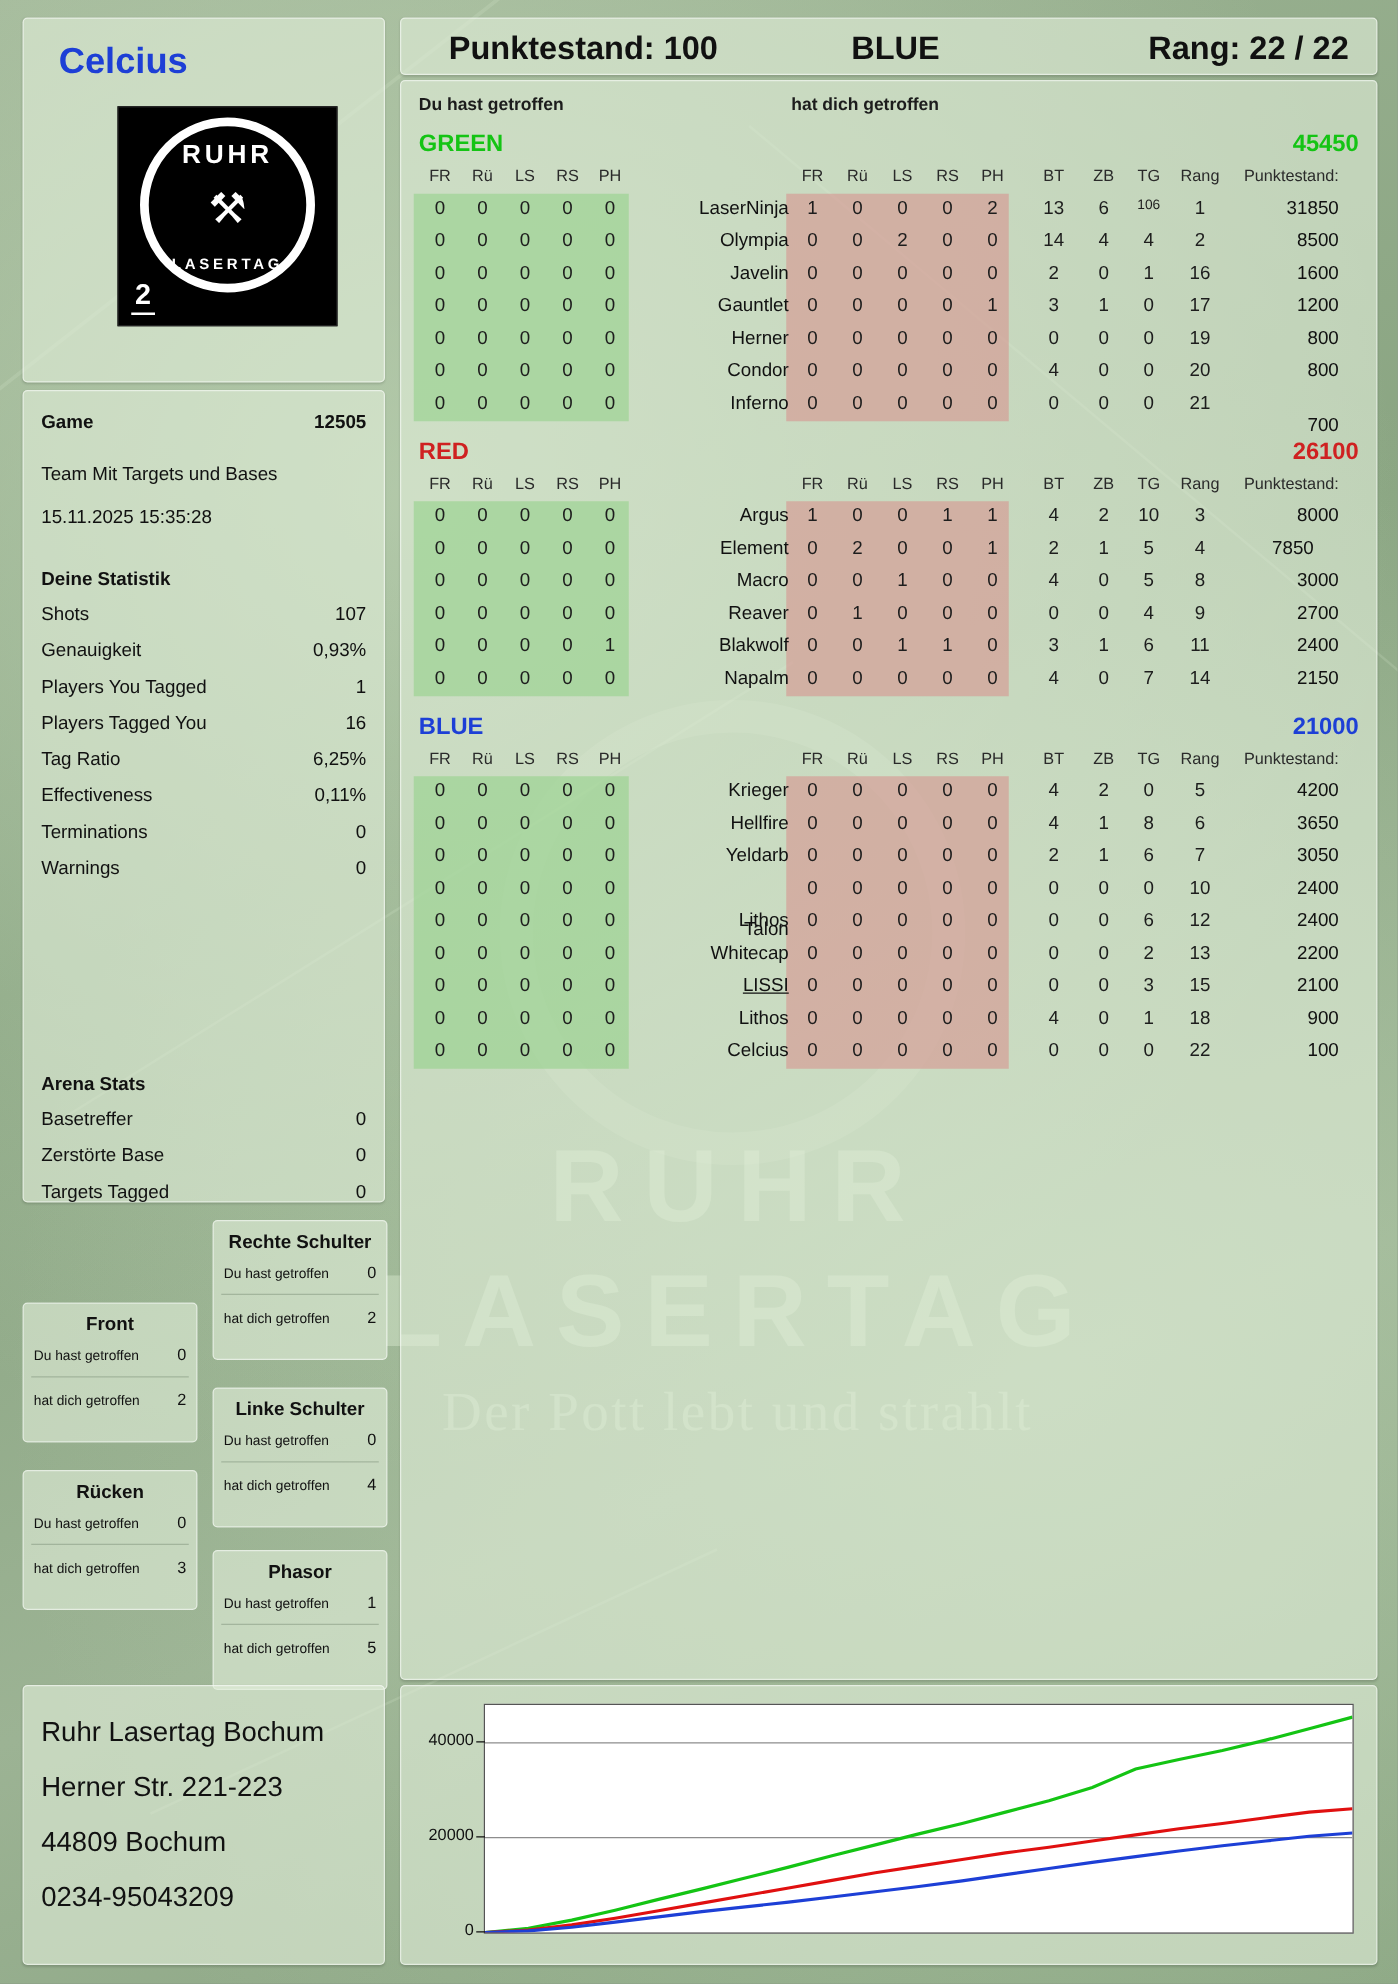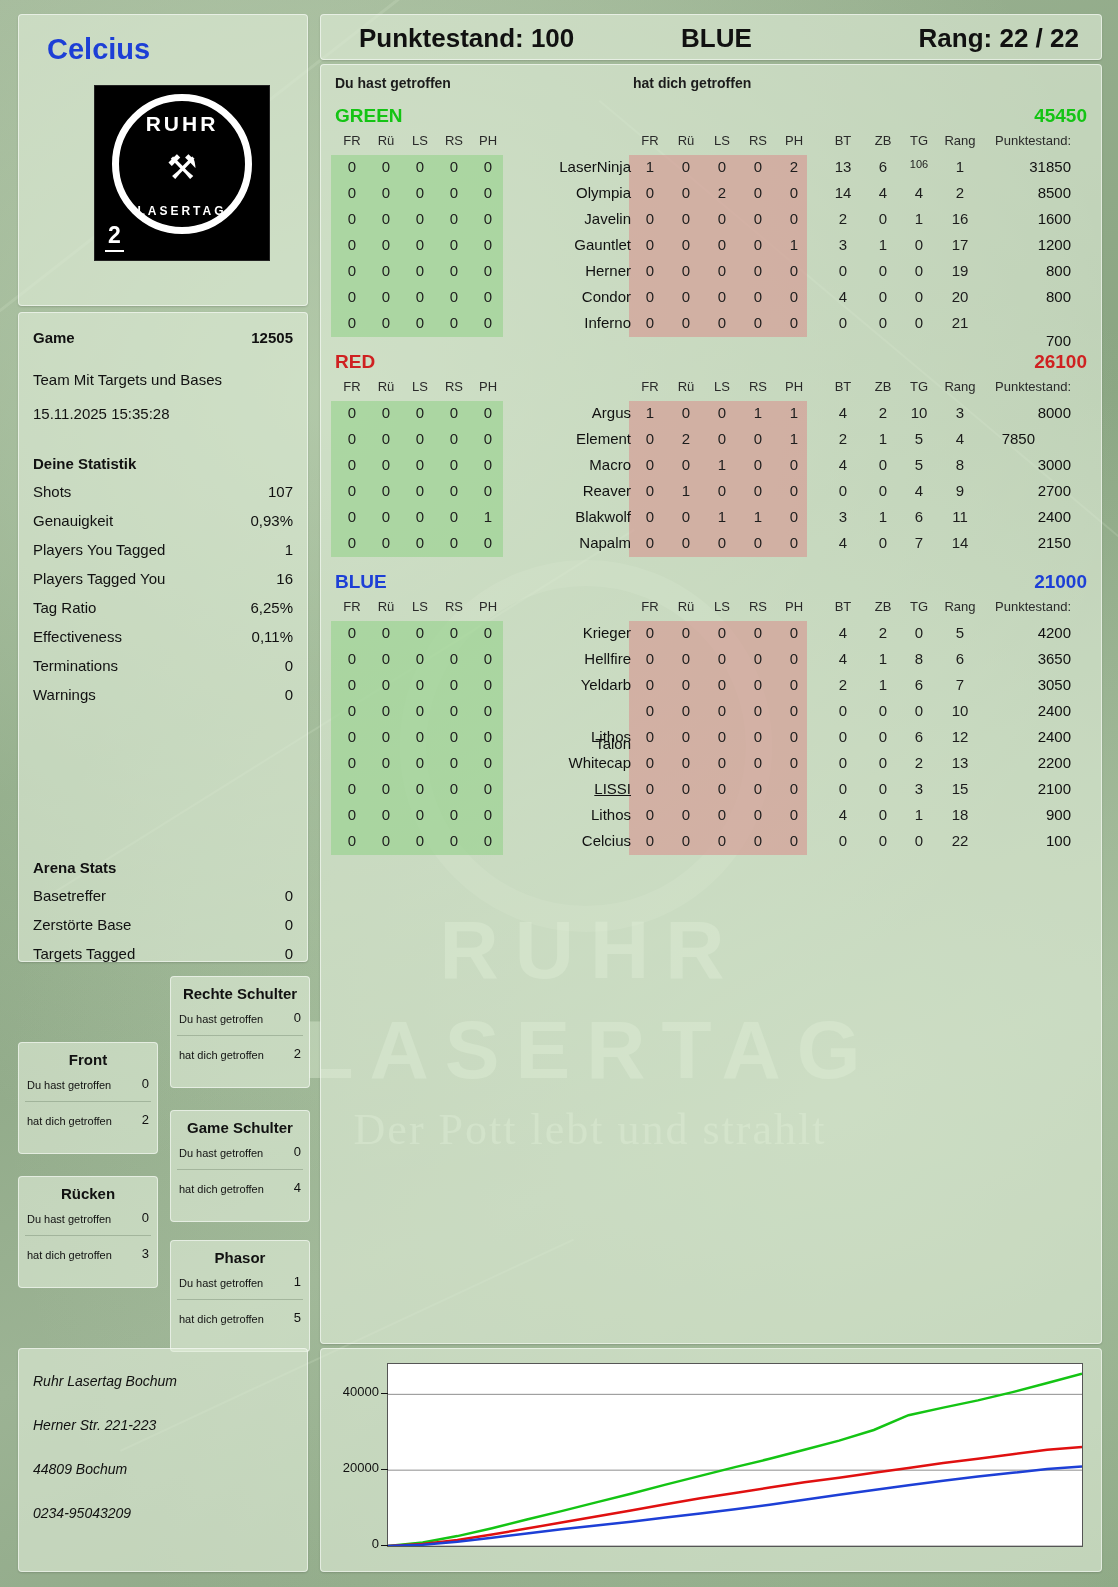--- a/index.html
+++ b/index.html
@@ -94,21 +94,21 @@
 
   
   .zone{position:absolute;background:rgba(225,238,216,.62);border:1px solid rgba(255,255,255,.55);border-radius:4px;}
   .zone .zt{position:absolute;left:0;width:100%;text-align:center;top:8px;font-size:15px;font-weight:bold;color:#111;}
   .zone .zl{position:absolute;left:8px;font-size:11px;color:#111;}
   .zone .zv{position:absolute;right:8px;font-size:13px;color:#111;}
   .zone .sep{position:absolute;left:6px;right:6px;height:1px;background:rgba(120,140,115,.45);}
 
   
   #addr{left:18px;top:1348px;width:288px;height:222px;}
-  #addr .a{position:absolute;left:14px;font-size:14px;color:#111;font-style:italic;}
+  #addr .a{position:absolute;left:14px;font-size:22px;color:#111;}
 
   
   #chartPanel{left:320px;top:1348px;width:780px;height:222px;}
   .plot{position:absolute;left:66px;top:14px;width:694px;height:182px;background:#fff;border:1px solid #555;}
   .ytick{position:absolute;right:722px;font-size:13px;color:#111;text-align:right;width:80px;}
 </style>
 </head>
 <body>
 
 <div class="page">
@@ -320,21 +320,21 @@
         <div class="nameCell" style="left: 190px; top: 365px;">Element</div>
         <div class="cell" style="left: 316px; top: 365px; width: 26px;">0</div>
         <div class="cell" style="left: 352px; top: 365px; width: 26px;">2</div>
         <div class="cell" style="left: 388px; top: 365px; width: 26px;">0</div>
         <div class="cell" style="left: 424px; top: 365px; width: 26px;">0</div>
         <div class="cell" style="left: 460px; top: 365px; width: 26px;">1</div>
         <div class="cell" style="left: 505px; top: 365px; width: 34px;">2</div>
         <div class="cell" style="left: 545px; top: 365px; width: 34px;">1</div>
         <div class="cell" style="left: 581px; top: 365px; width: 34px;">5</div>
         <div class="cell" style="left: 622px; top: 365px; width: 34px;">4</div>
-        <div class="scoreCell" style="left: 624px; top: 365px;">7850</div>
+        <div class="scoreCell" style="left: 640px; top: 365px;">7850</div>
         <div class="cell" style="left: 18px; top: 391px; width: 26px;">0</div>
         <div class="cell" style="left: 52px; top: 391px; width: 26px;">0</div>
         <div class="cell" style="left: 86px; top: 391px; width: 26px;">0</div>
         <div class="cell" style="left: 120px; top: 391px; width: 26px;">0</div>
         <div class="cell" style="left: 154px; top: 391px; width: 26px;">0</div>
         <div class="nameCell" style="left: 190px; top: 391px;">Macro</div>
         <div class="cell" style="left: 316px; top: 391px; width: 26px;">0</div>
         <div class="cell" style="left: 352px; top: 391px; width: 26px;">0</div>
         <div class="cell" style="left: 388px; top: 391px; width: 26px;">1</div>
         <div class="cell" style="left: 424px; top: 391px; width: 26px;">0</div>
@@ -604,21 +604,21 @@
       </div>
       <div class="zone" style="left: 170px; top: 976px; width: 138px; height: 110px;">
         <div class="zt">Rechte Schulter</div>
         <div class="zl" style="top:36px;">Du hast getroffen</div>
         <div class="zv" style="top:33px;">0</div>
         <div class="sep" style="top:58px;"></div>
         <div class="zl" style="top:72px;">hat dich getroffen</div>
         <div class="zv" style="top:69px;">2</div>
       </div>
       <div class="zone" style="left: 170px; top: 1110px; width: 138px; height: 110px;">
-        <div class="zt">Game Schulter</div>
+        <div class="zt">Linke Schulter</div>
         <div class="zl" style="top:36px;">Du hast getroffen</div>
         <div class="zv" style="top:33px;">0</div>
         <div class="sep" style="top:58px;"></div>
         <div class="zl" style="top:72px;">hat dich getroffen</div>
         <div class="zv" style="top:69px;">4</div>
       </div>
       <div class="zone" style="left: 18px; top: 1176px; width: 138px; height: 110px;">
         <div class="zt">Rücken</div>
         <div class="zl" style="top:36px;">Du hast getroffen</div>
         <div class="zv" style="top:33px;">0</div>

